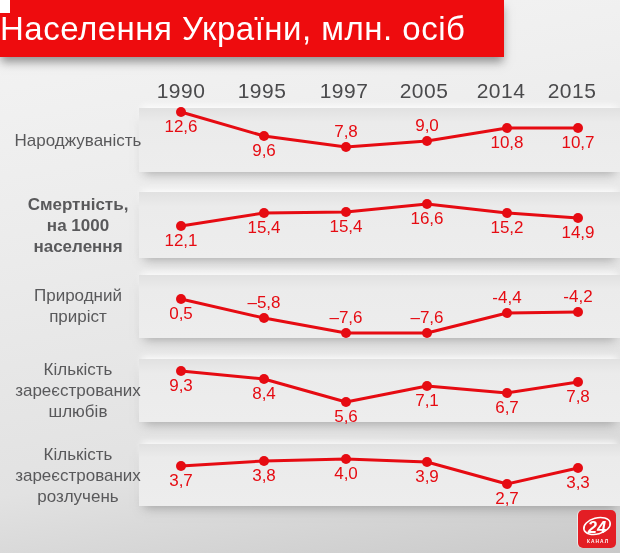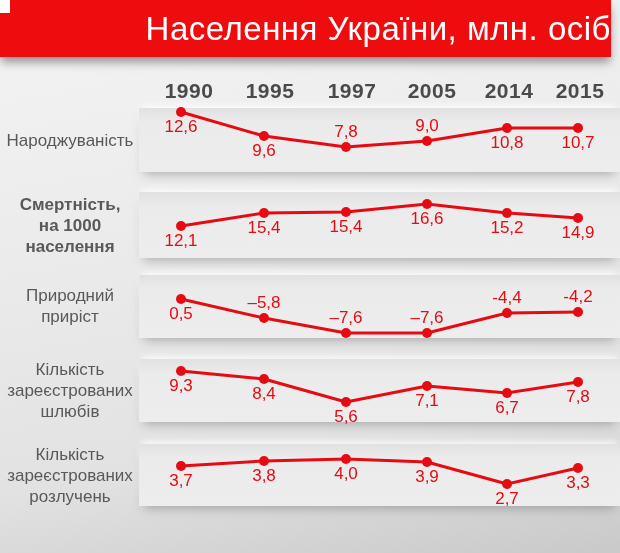--- a/index.html
+++ b/index.html
@@ -2,44 +2,44 @@
 <html><head>
 <meta charset="utf-8">
 <style>
   html,body{margin:0;padding:0;background:#9a9a9a;}
   .stage{
     position:relative;width:620px;height:553px;overflow:hidden;
     font-family:"Liberation Sans","DejaVu Sans",sans-serif;
     background:linear-gradient(170deg,#f4f4f4 0%,#ebebeb 40%,#e2e2e2 75%,#c9c9c9 100%);
   }
   .banner{
-    position:absolute;left:0;top:0;width:611px;height:57px;
-    background:#ee0c0e;display:flex;align-items:center;justify-content:flex-end;
+    position:absolute;left:0;top:0;width:504px;height:57px;
+    background:#ee0c0e;display:flex;align-items:center;justify-content:flex-start;
     box-shadow:0 6px 9px -1px rgba(80,80,80,.6);z-index:5;
   }
   .banner-title{
     color:#ffffff;font-size:33px;font-weight:400;letter-spacing:.5px;white-space:nowrap;
   }
   .corner-notch{
     position:absolute;left:0;top:0;width:10px;height:13px;background:#ffffff;z-index:6;
   }
   .year-label{
     position:absolute;top:79px;transform:translateX(-50%);
-    font-size:21px;font-weight:700;color:#4a4a4c;letter-spacing:.5px;z-index:4;margin-left:8px;
+    font-size:21px;font-weight:400;color:#4a4a4c;letter-spacing:.5px;z-index:4;
   }
   .band{
     position:absolute;left:139px;right:0;
     background:linear-gradient(180deg,#e1e1e1 0%,#ebebeb 22%,#ededed 100%);
     box-shadow:0 -5px 7px -3px rgba(255,255,255,.95), 0 7px 10px -5px rgba(105,105,105,.5);
     z-index:1;
   }
   .row-label{
     position:absolute;left:0;width:140px;transform:translateY(-50%);
     text-align:center;color:#59595b;font-size:17px;line-height:21px;
-    white-space:pre-line;z-index:2;
+    white-space:pre-line;z-index:2;padding-left:8px;
   }
   #chart-svg{position:absolute;left:0;top:0;z-index:3;}
   .logo{
     position:absolute;left:578px;top:510px;width:38px;height:38px;
     background:#e31e24;border-radius:5px;z-index:5;
     box-shadow:-1px 0 0 rgba(255,255,255,.6);
   }
 </style>
 </head>
 <body>
@@ -142,14 +142,21 @@
       <circle cx="346" cy="459" r="5" fill="#e60b12"></circle>
       <text x="346" y="479" text-anchor="middle" fill="#e60b12" font-family="Liberation Sans, sans-serif" font-size="17">4,0</text>
       <circle cx="427" cy="462" r="5" fill="#e60b12"></circle>
       <text x="427" y="482" text-anchor="middle" fill="#e60b12" font-family="Liberation Sans, sans-serif" font-size="17">3,9</text>
       <circle cx="507" cy="484" r="5" fill="#e60b12"></circle>
       <text x="507" y="504" text-anchor="middle" fill="#e60b12" font-family="Liberation Sans, sans-serif" font-size="17">2,7</text>
       <circle cx="578" cy="468" r="5" fill="#e60b12"></circle>
       <text x="578" y="488" text-anchor="middle" fill="#e60b12" font-family="Liberation Sans, sans-serif" font-size="17">3,3</text>
     </svg>
 
+  <div class="logo">
+    <svg width="38" height="38" viewBox="0 0 38 38">
+      <ellipse cx="19" cy="16" rx="13.5" ry="8" fill="none" stroke="#ffffff" stroke-width="1.6" transform="rotate(-15 19 16)"></ellipse>
+      <text id="logo-num" x="19" y="22.5" text-anchor="middle" fill="#ffffff" font-family="Liberation Sans, sans-serif" font-size="16.5" font-weight="bold" font-style="italic">24</text>
+      <text id="logo-txt" x="20" y="33" text-anchor="middle" fill="#ffffff" font-family="Liberation Sans, sans-serif" font-size="4.8" font-weight="bold" letter-spacing="1.1">КАНАЛ</text>
+    </svg>
+  </div>
 
 </div>
 
 </body></html>

